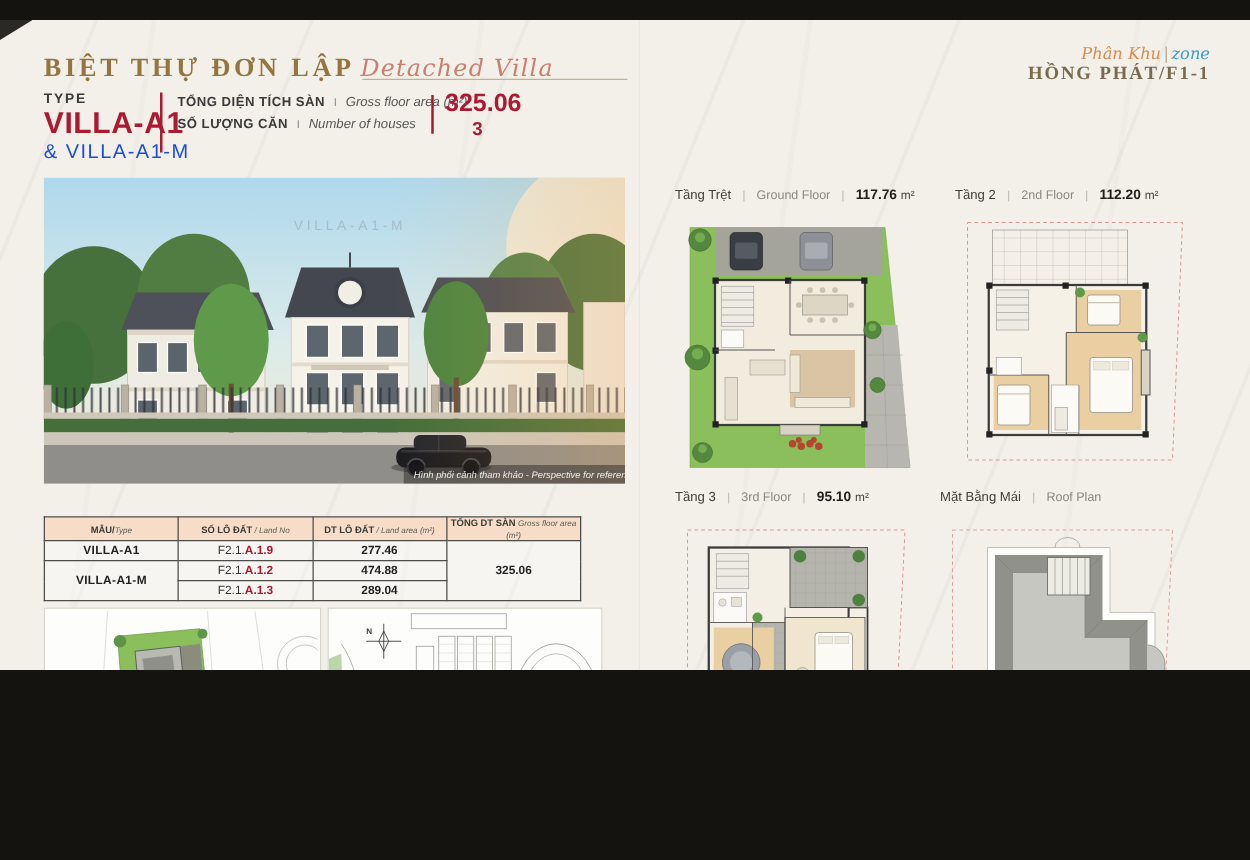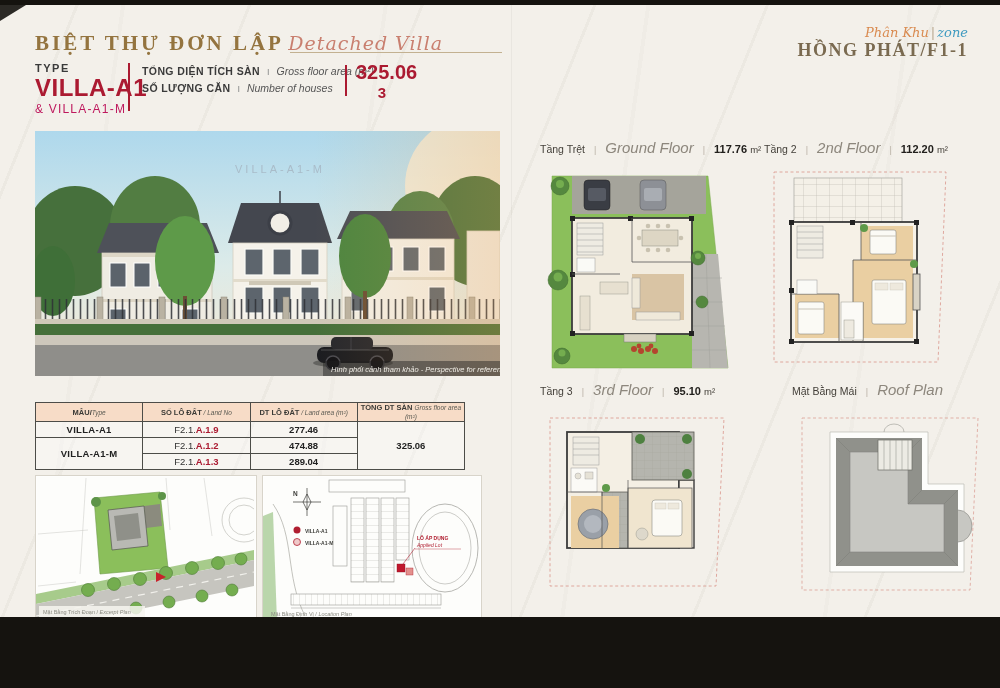--- a/index.html
+++ b/index.html
@@ -1,38 +1,38 @@
 <!DOCTYPE html>
 <html><head>
 <meta charset="utf-8">
 <style>
   html,body{margin:0;padding:0;background:#15130f;}
-  .page{position:relative;width:1000px;height:612px;margin:5px auto;overflow:hidden;
+  .page{position:relative;width:1000px;height:520px;margin:16px auto;overflow:hidden;
         background:#f3f0ea;font-family:"Liberation Sans",sans-serif;}
   .page::before{content:"";position:absolute;inset:0;pointer-events:none;opacity:.55;
         background:
           repeating-linear-gradient(112deg, transparent 0 70px, rgba(176,168,154,.18) 70px 73px, transparent 73px 160px),
           repeating-linear-gradient(98deg, transparent 0 120px, rgba(190,183,170,.12) 120px 124px, transparent 124px 260px);}
   .page::after{content:"";position:absolute;left:0;top:0;width:26px;height:16px;background:#15130f;
         clip-path:polygon(0 0,100% 0,0 100%);opacity:.9;}
   .abs{position:absolute;}
   .fold{position:absolute;left:511px;top:0;width:1px;height:688px;background:rgba(90,80,70,.06);}
   
   .title-vi{font-family:"Liberation Serif",serif;font-size:21px;letter-spacing:3px;color:#94743f;font-weight:bold;}
   .title-en{font-family:"DejaVu Serif",serif;font-style:italic;font-size:19px;color:#c97f6f;letter-spacing:1px;}
   .title-line{position:absolute;height:1px;background:#c3b191;}
   .zone-script{font-family:"DejaVu Serif",serif;font-style:italic;font-size:13px;text-align:right;}
   .zone-script .vi{color:#d98a4f;text-align:center;}
   .zone-script .sep{color:#b7a68e;padding:0 2px;}
   .zone-script .en{color:#3f9bc0;}
-  .zone-name{font-family:"Liberation Serif",serif;font-size:18px;letter-spacing:1.5px;color:#7a6a50;text-align:right;font-weight:bold;}
+  .zone-name{font-family:"Liberation Serif",serif;font-size:15px;letter-spacing:1.5px;color:#7a6a50;text-align:right;font-weight:bold;}
   
   .type-label{font-size:11px;font-weight:bold;color:#3a3a3a;letter-spacing:1.5px;}
   .type-value{font-size:24px;font-weight:bold;color:#ab1a31;letter-spacing:.5px;}
-  .type-sub{font-size:12px;color:#be185d;letter-spacing:1.2px;}
+  .type-sub{font-size:16px;color:#1d4ed8;letter-spacing:1.2px;}
   .redbar{background:#ab1a31;}
   .spec-row{display:flex;align-items:baseline;gap:7px;}
   .spec-vi{font-size:10.5px;font-weight:bold;color:#3a3a3a;letter-spacing:.4px;}
   .spec-sep{font-size:9px;color:#8a8a8a;}
   .spec-en{font-size:10.5px;font-style:italic;color:#555;}
   .spec-val-main{font-size:20px;font-weight:bold;color:#ab1a31;}
   .spec-val-sub{font-size:15px;font-weight:bold;color:#ab1a31;text-align:center;}
   .note-vi{font-size:7.5px;color:#555;}
   .note-en{font-size:7.5px;font-style:italic;color:#878077;}
   
@@ -45,21 +45,21 @@
   table.spec td{font-size:9.5px;color:#222;background:rgba(255,255,255,.35);}
   td.type-cell{font-weight:bold;letter-spacing:.3px;}
   .lot-prefix{color:#333;}
   .lot-no{color:#ab1a31;font-weight:bold;}
   td.num{font-weight:bold;}
   td.total-cell{font-weight:bold;font-size:10.5px;}
   
   .plan-head{display:flex;align-items:baseline;gap:9px;white-space:nowrap;}
   .plan-vi{font-size:10.5px;color:#44403a;}
   .plan-sep{font-size:9px;color:#b9b2a6;}
-  .plan-en{font-size:15px;font-style:italic;color:#8d877d;}
+  .plan-en{font-size:10px;color:#8d877d;}
   .plan-area{font-size:11px;font-weight:bold;color:#22201d;}
   .plan-unit{font-weight:normal;font-size:9.5px;color:#44403a;}
   
   .site-box{background:#fdfdfb;border:1px solid #d8d4ca;box-shadow:0 0 0 1px rgba(255,255,255,.5) inset;}
   
   .foot-note-vi{font-size:6px;color:#8a7a6a;}
   .foot-note-en{font-size:6px;font-style:italic;color:#9a8d80;}
   .brand{display:flex;align-items:center;gap:6px;}
   .brand-name{font-size:8px;letter-spacing:2.5px;color:#c4836a;}
   .brand-page{font-family:"Liberation Serif",serif;font-size:12px;color:#b65c41;}
@@ -532,21 +532,21 @@
         </g>
       <g stroke="#555" stroke-width=".7">
           <line x1="27" y1="88" x2="62" y2="88"></line>
           <line x1="62" y1="88" x2="62" y2="144"></line>
           <line x1="88" y1="76" x2="88" y2="144"></line>
         </g>
       <circle cx="66" cy="84" r="4" fill="#5e9a49"></circle>
     </svg>
   </div>
 
-  <div class="abs" style="left:792px;top:376px;width:205px;">
+  <div class="abs" style="left:752px;top:376px;width:205px;">
     <div class="plan-head">
       <span class="plan-vi">Mặt Bằng Mái</span>
       <span class="plan-sep">|</span>
       <span class="plan-en">Roof Plan</span>
     </div>
     <svg width="200" height="218" viewBox="0 0 200 218" style="margin-top:6px">
       <polygon points="10,14 186,14 178,186 10,186" fill="none" stroke="#d9958b" stroke-width=".7" stroke-dasharray="3,2.5"></polygon>
       <polygon points="38,28 136,28 136,80 172,80 172,168 38,168" fill="#fdfdfb" stroke="#bbbbb4" stroke-width=".7"></polygon>
       <polygon points="44,34 130,34 130,86 166,86 166,162 44,162" fill="#90918b"></polygon>
       <polygon points="58,48 116,48 116,100 152,100 152,148 58,148" fill="#c7c7c2" stroke="#85857f" stroke-width=".6"></polygon>

